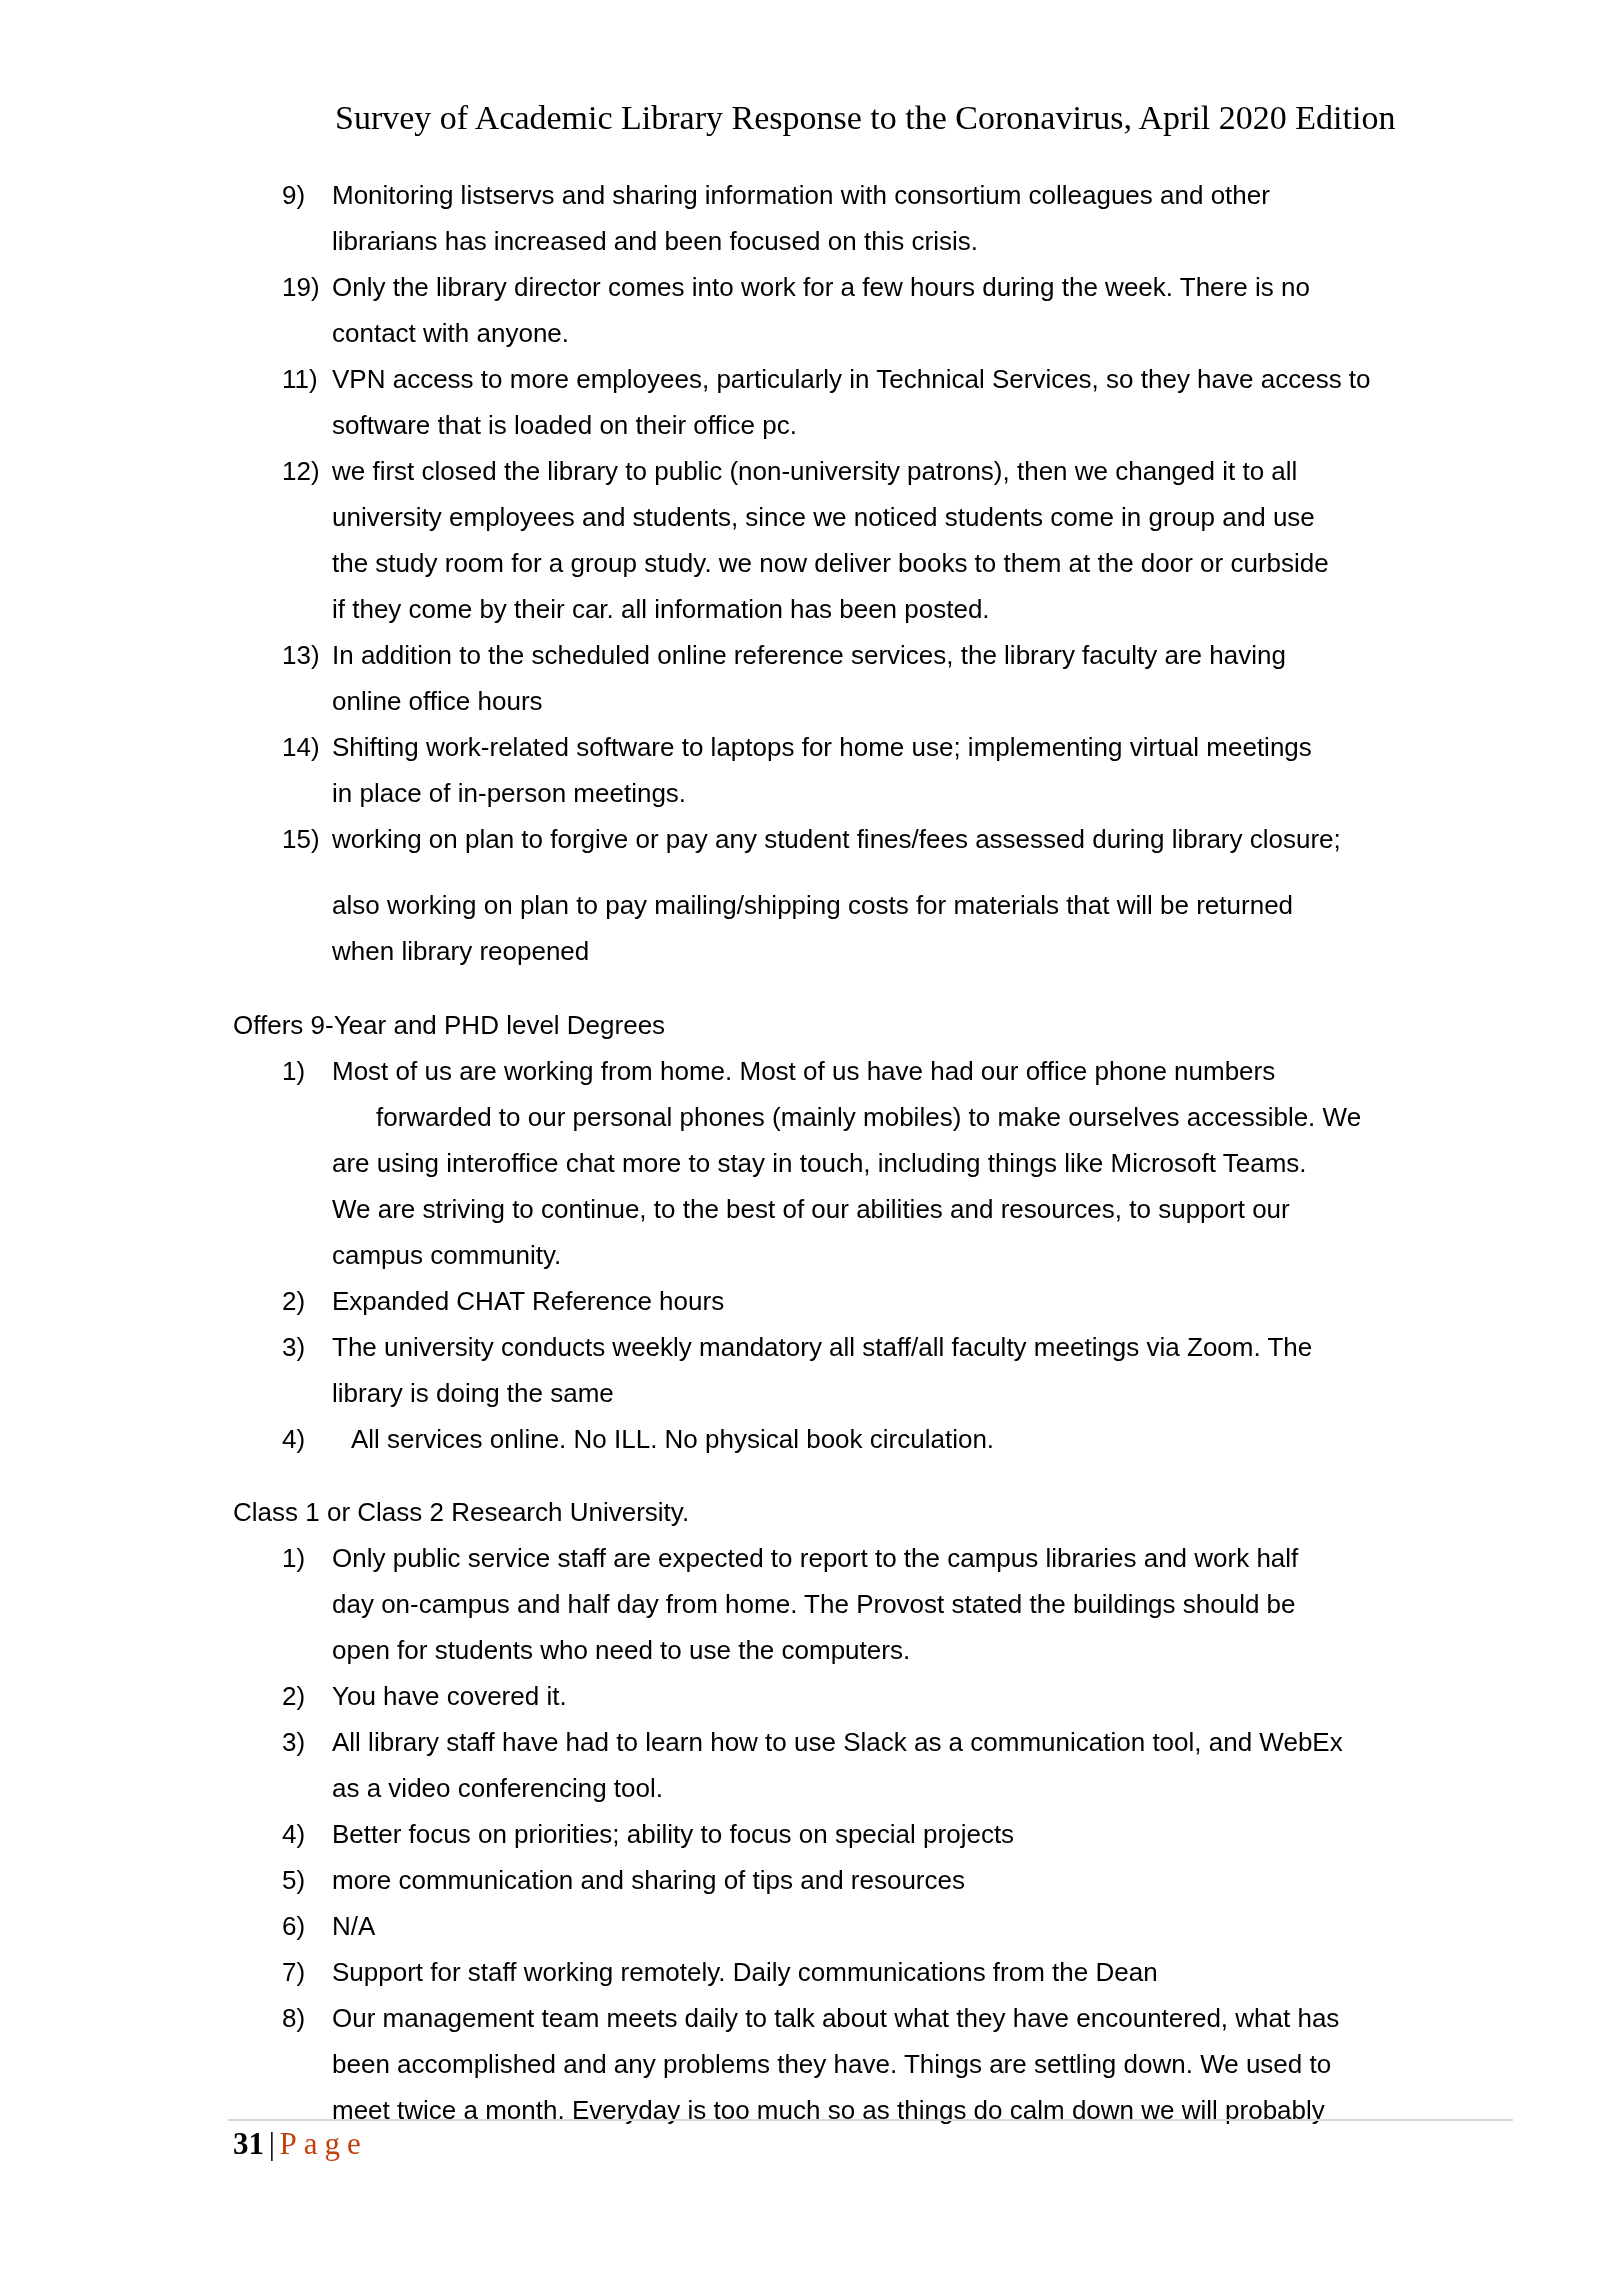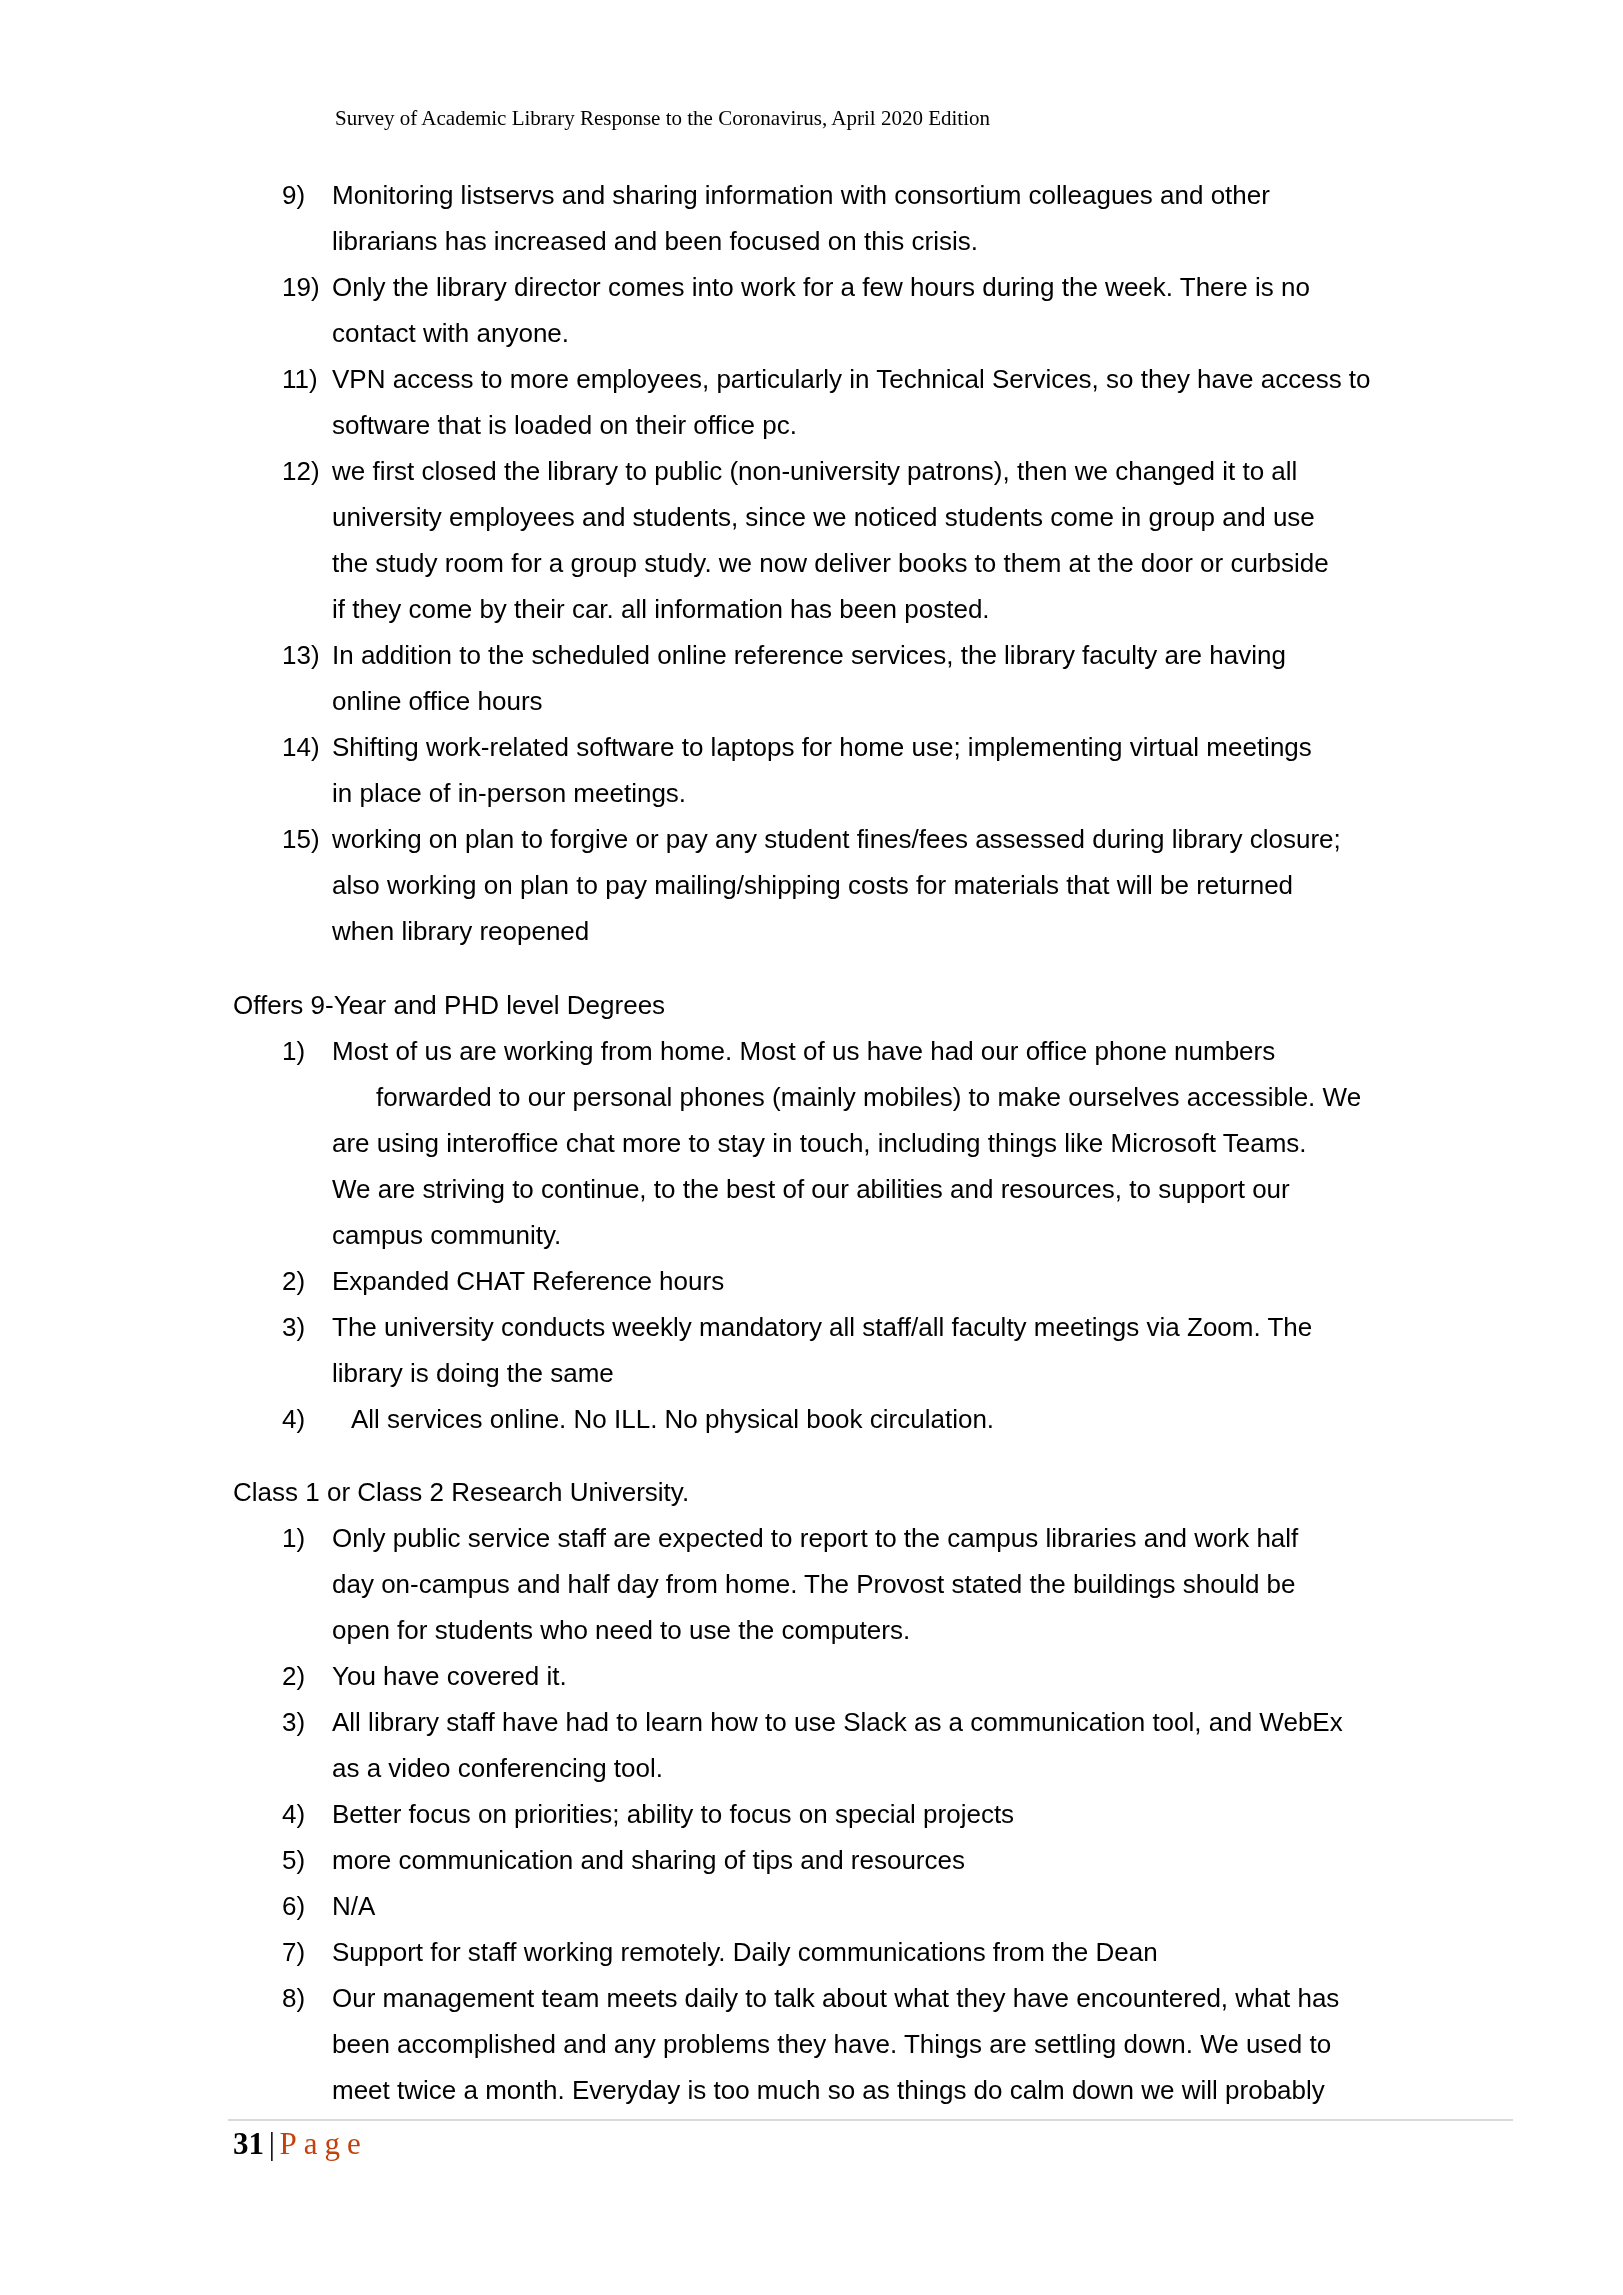--- a/index.html
+++ b/index.html
@@ -2,21 +2,21 @@
 <html style="font-size:12.6px"><head>
 <meta charset="utf-8">
 <style>
   html, body { margin: 0; padding: 0; background: #ffffff; }
   body { width: 1623px; height: 2295px; position: relative; overflow: hidden; color: #000; }
   .page { position: absolute; left: 0; top: 0; width: 1623px; height: 2295px; background: #fff; }
 
   .running-header {
     position: absolute; left: 335px; top: 96px; width: 1071px;
     font-family: "Liberation Serif", "DejaVu Serif", serif;
-    font-size: 21px; line-height: 44px; white-space: nowrap; color: #000;
+    font-size: 34px; line-height: 44px; white-space: nowrap; color: #000;
   }
 
   .body {
     position: absolute; left: 233px; top: 172px; width: 1280px;
     font-family: "Liberation Sans", "DejaVu Sans", sans-serif;
     font-size: 26px; line-height: 46px; color: #000;
   }
   .section-heading { display: block; white-space: nowrap; }
   .list { margin: 0; padding: 0; list-style: none; }
   .list-item { position: relative; padding-left: 99px; }
@@ -74,21 +74,21 @@
             <span class="line" style="display: block;">online office hours</span>
           </li>
           <li class="list-item">
             <span class="item-number">14)</span>
             <span class="line" style="display: block;">Shifting work-related software to laptops for home use; implementing virtual meetings</span>
             <span class="line" style="display: block;">in place of in-person meetings.</span>
           </li>
           <li class="list-item">
             <span class="item-number">15)</span>
             <span class="line" style="display: block;">working on plan to forgive or pay any student fines/fees assessed during library closure;</span>
-            <span class="line" style="display: block;">also working on plan to pay mailing/shipping costs for materials that will be returned</span>
+            <span class="line" style="display: block; margin-top: 20px;">also working on plan to pay mailing/shipping costs for materials that will be returned</span>
             <span class="line" style="display: block;">when library reopened</span>
           </li>
         </ol>
       </div>
       <div class="section">
         <div class="section-heading">Offers 9-Year and PHD level Degrees</div>
         <ol class="list">
           <li class="list-item">
             <span class="item-number">1)</span>
             <span class="line" style="display: block;">Most of us are working from home. Most of us have had our office phone numbers</span>

